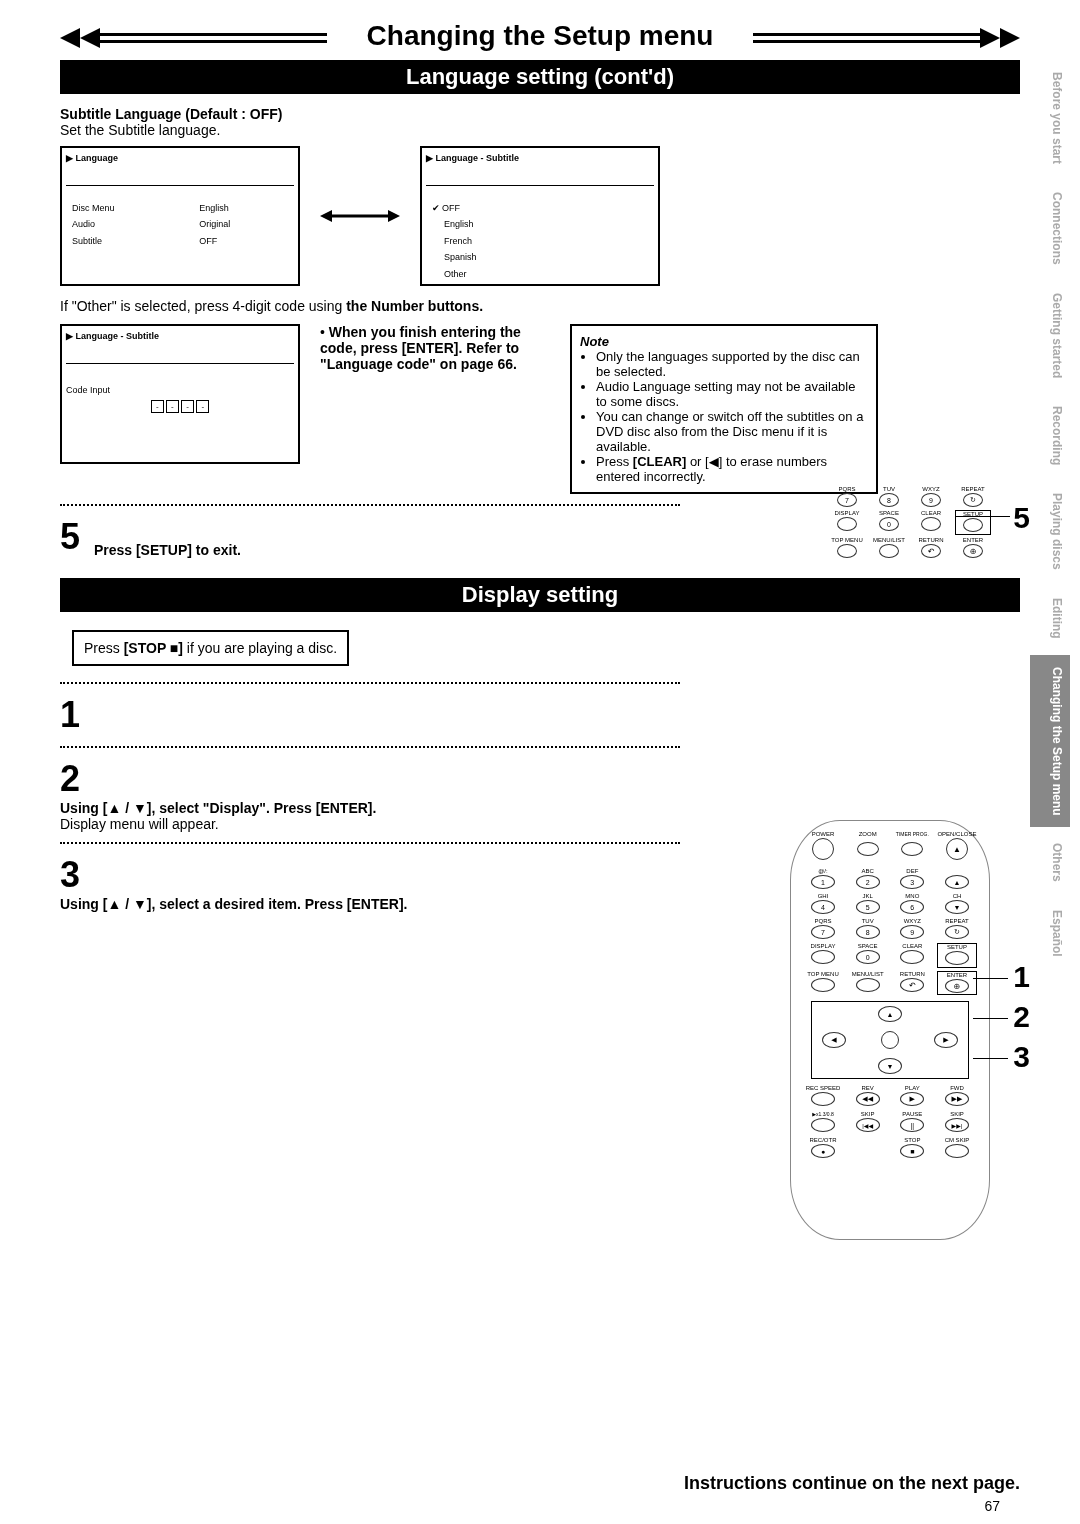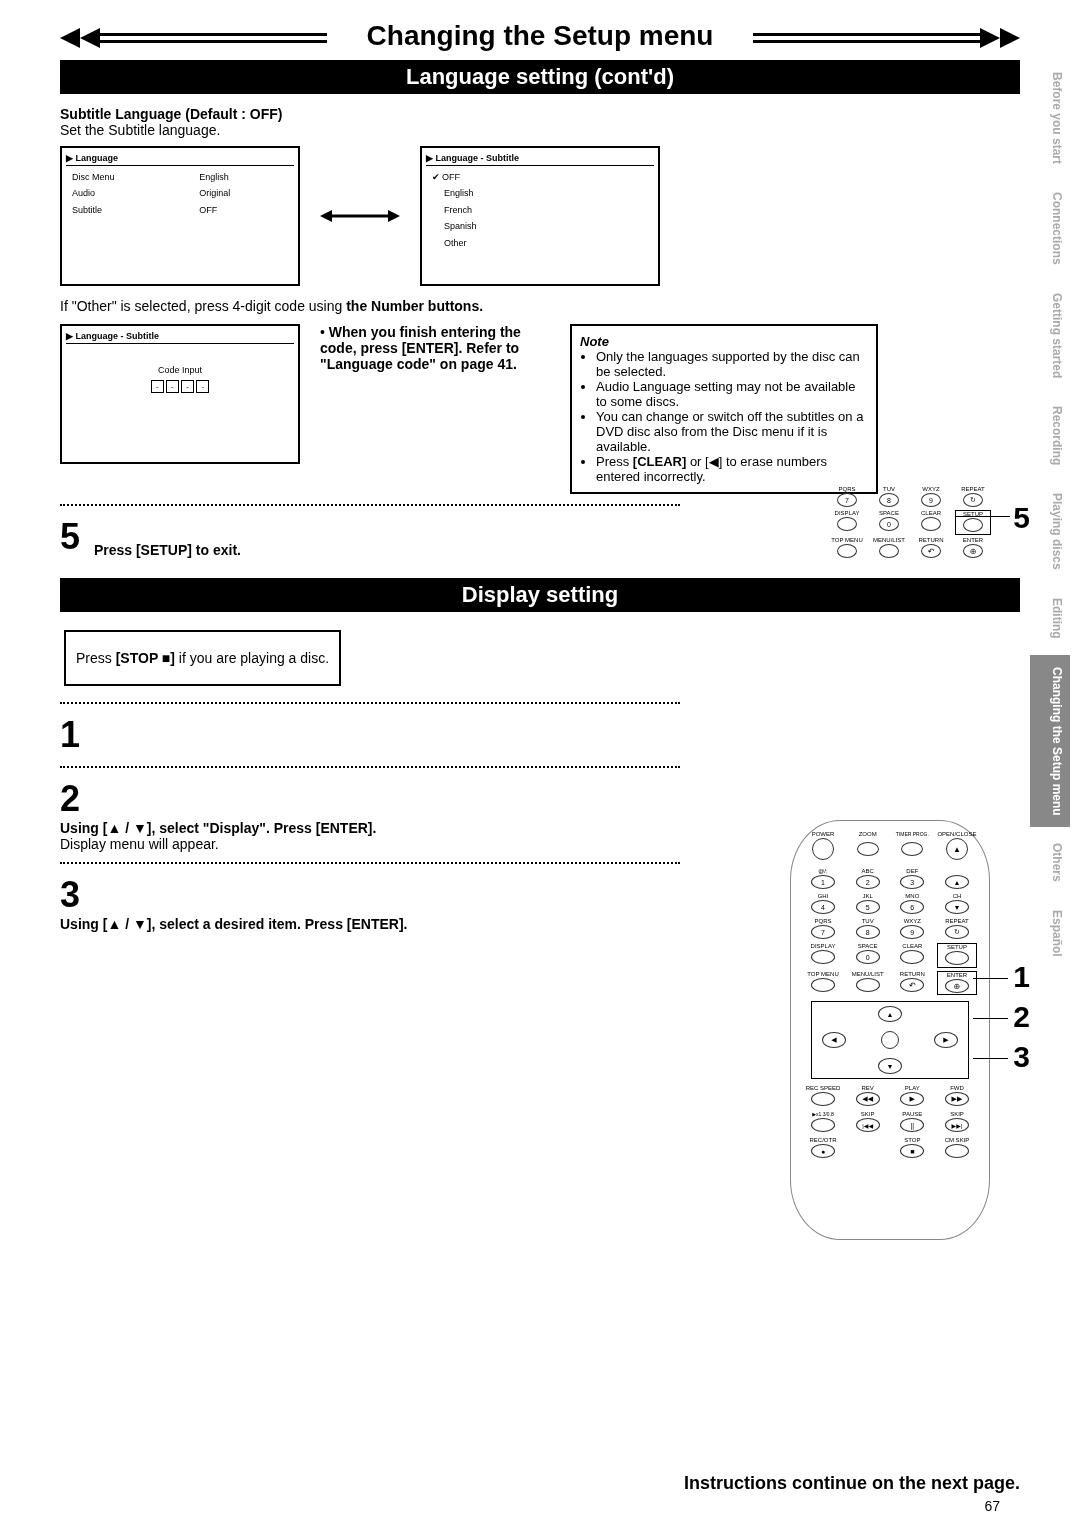--- a/index.html
+++ b/index.html
@@ -7,29 +7,29 @@
   .page { position: relative; width: 100%; height: 100%; padding: 20px 60px 20px 60px; }
   .side-tabs { position: absolute; right: 10px; top: 60px; width: 40px; display: flex; flex-direction: column; gap: 4px;}
   .tab { writing-mode: vertical-rl; text-orientation: mixed; font-size: 12px; padding: 12px 6px; color: #aaa; font-weight: bold; text-align: center;}
   .tab.active { background: #888; color: #fff; }
   .ornament { display:flex; align-items:center; justify-content:center; margin-bottom:4px;}
   h1 { text-align:center; font-size:28px; font-weight:bold; margin: 0 40px 4px;}
   .banner { background:#000; color:#fff; text-align:center; font-size:22px; font-weight:bold; padding:4px 0; margin-bottom:12px;}
   .bold { font-weight:bold; }
   .row { display:flex; gap:20px; align-items:flex-start;}
   .menu-box { border:2px solid #000; width:240px; height:140px; padding:4px; font-size:9px; line-height:1.4;}
-  .menu-box .hdr { font-weight:bold; border-bottom:1px solid #000; padding-bottom:0; margin-bottom:2px;}
+  .menu-box .hdr { font-weight:bold; border-bottom:1px solid #000; padding-bottom:20px; margin-bottom:13px;}
   .menu-box table { width:100%; font-size:9px;}
   .menu-box td { padding:1px 4px;}
   .note-box { border:2px solid #000; padding:8px; width:308px; font-size:13px;}
   .note-box .hdr { font-style:italic; font-weight:bold; }
   .note-box ul { padding-left:16px;}
   .divider { border-top:2px dotted #000; margin:10px 0;}
   .stepnum { font-size:36px; font-weight:bold; display:inline-block; width:30px; vertical-align:top;}
-  .instr-box { border:2px solid #000; padding:18px 10px; margin:6px 4px; display:inline-block;}
+  .instr-box { border:2px solid #000; padding:8px 10px; margin:6px 12px; display:inline-block;}
   .remote { position:absolute; border:1px solid #888; border-radius:50px/60px; background:#fff;}
   .remote-btn { border:1px solid #333; border-radius:50%; display:inline-flex; align-items:center; justify-content:center; font-size:7px;}
   .callout { position:absolute; font-size:30px; font-weight:bold;}
   .callout-line { position:absolute; height:1px; background:#000;}
   .footer { position:absolute; bottom:30px; left:60px; right:60px; display:flex; justify-content:space-between;}
   .footer .cont { font-weight:bold; font-size:18px;}
   .check {font-size:9px;}
   svg { display:block; }
 </style>
 </head>
@@ -121,30 +121,30 @@
     </div>
   </div>
 
   <div style="margin-top:12px;">
     <span>If "Other" is selected, press 4-digit code using </span><span class="bold">the Number buttons.</span>
   </div>
 
   <div class="row" style="margin-top:10px;">
     <div class="menu-box">
       <div class="hdr">▶ <span>Language - Subtitle</span></div>
-      <div style="text-align:center;margin-top:20px;font-size:9px;">Code Input</div>
+      <div style="text-align:left;margin-top:20px;font-size:9px;">Code Input</div>
       <div style="text-align:center;margin-top:4px;">
         <span style="border:1px solid #000;padding:1px 4px;font-size:8px;">-</span>
         <span style="border:1px solid #000;padding:1px 4px;font-size:8px;">-</span>
         <span style="border:1px solid #000;padding:1px 4px;font-size:8px;">-</span>
         <span style="border:1px solid #000;padding:1px 4px;font-size:8px;">-</span>
       </div>
     </div>
     <div style="width:230px;font-size:14px;">
-      <div>• <span class="bold">When you finish entering the code, press [ENTER]. Refer to "Language code" on page 41.</span></div>
+      <div>• <span class="bold">When you finish entering the code, press [ENTER]. Refer to "Language code" on page 66.</span></div>
     </div>
     <div class="note-box">
       <div class="hdr">Note</div>
       <ul>
         <li>Only the languages supported by the disc can be selected.</li>
         <li>Audio Language setting may not be available to some discs.</li>
         <li>You can change or switch off the subtitles on a DVD disc also from the Disc menu if it is available.</li>
         <li><span>Press </span><b>[CLEAR]</b><span> or [◀] to erase numbers entered incorrectly.</span></li>
       </ul>
     </div>

